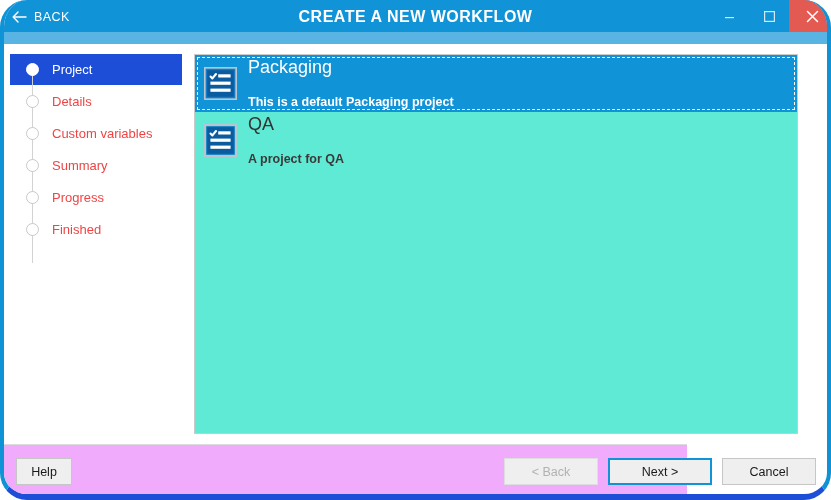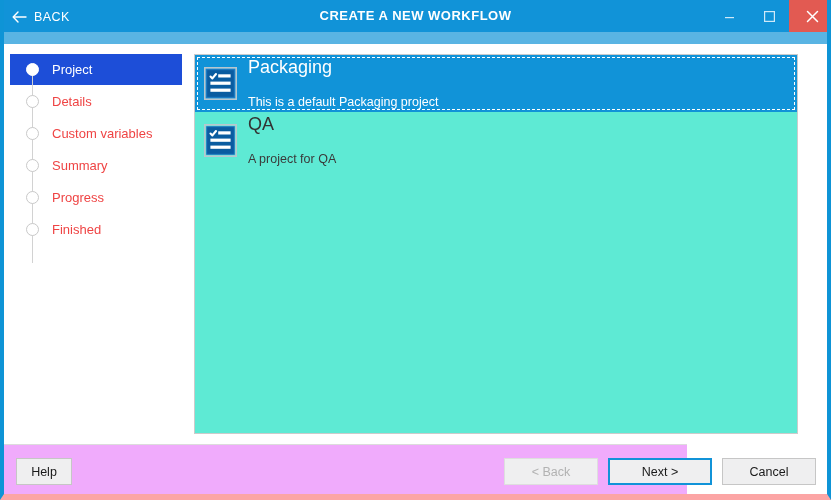--- a/index.html
+++ b/index.html
@@ -16,22 +16,23 @@
   }
 
   .window {
     position: relative;
     width: 831px;
     height: 500px;
     box-sizing: border-box;
     background: #ffffff;
     border-left: 4px solid #0e94d6;
     border-right: 4px solid #0e94d6;
-    border-bottom: 6px solid #fca5a5;
+    border-bottom: 6px solid #1d4ed8;
     overflow: hidden;
+    border-radius: 27px;
   }
 
   
   .titlebar {
     position: absolute;
     left: -4px;
     top: 0;
     width: 831px;
     height: 32px;
     background: #1193d8;
@@ -66,21 +67,21 @@
     font-size: 12.5px;
     letter-spacing: 0.4px;
   }
   .win-title {
     position: absolute;
     left: 0;
     top: 8px;
     width: 831px;
     text-align: center;
     color: #ffffff;
-    font-size: 13px;
+    font-size: 16px;
     font-weight: bold;
     letter-spacing: 0.5px;
     pointer-events: none;
   }
   .win-buttons {
     position: absolute;
     right: -4px;
     top: 0;
     height: 32px;
     display: flex;
@@ -216,20 +217,21 @@
   }
   .item-title {
     font-size: 18px;
     color: #333333;
     font-weight: normal;
   }
   .item-desc {
     font-size: 12.5px;
     color: #3a3a3a;
     margin-top: 19px;
+    font-weight: bold;
   }
   .list-item.selected .item-title,
   .list-item.selected .item-desc {
     color: #ffffff;
   }
 
   
   .footer {
     position: absolute;
     left: -4px;

